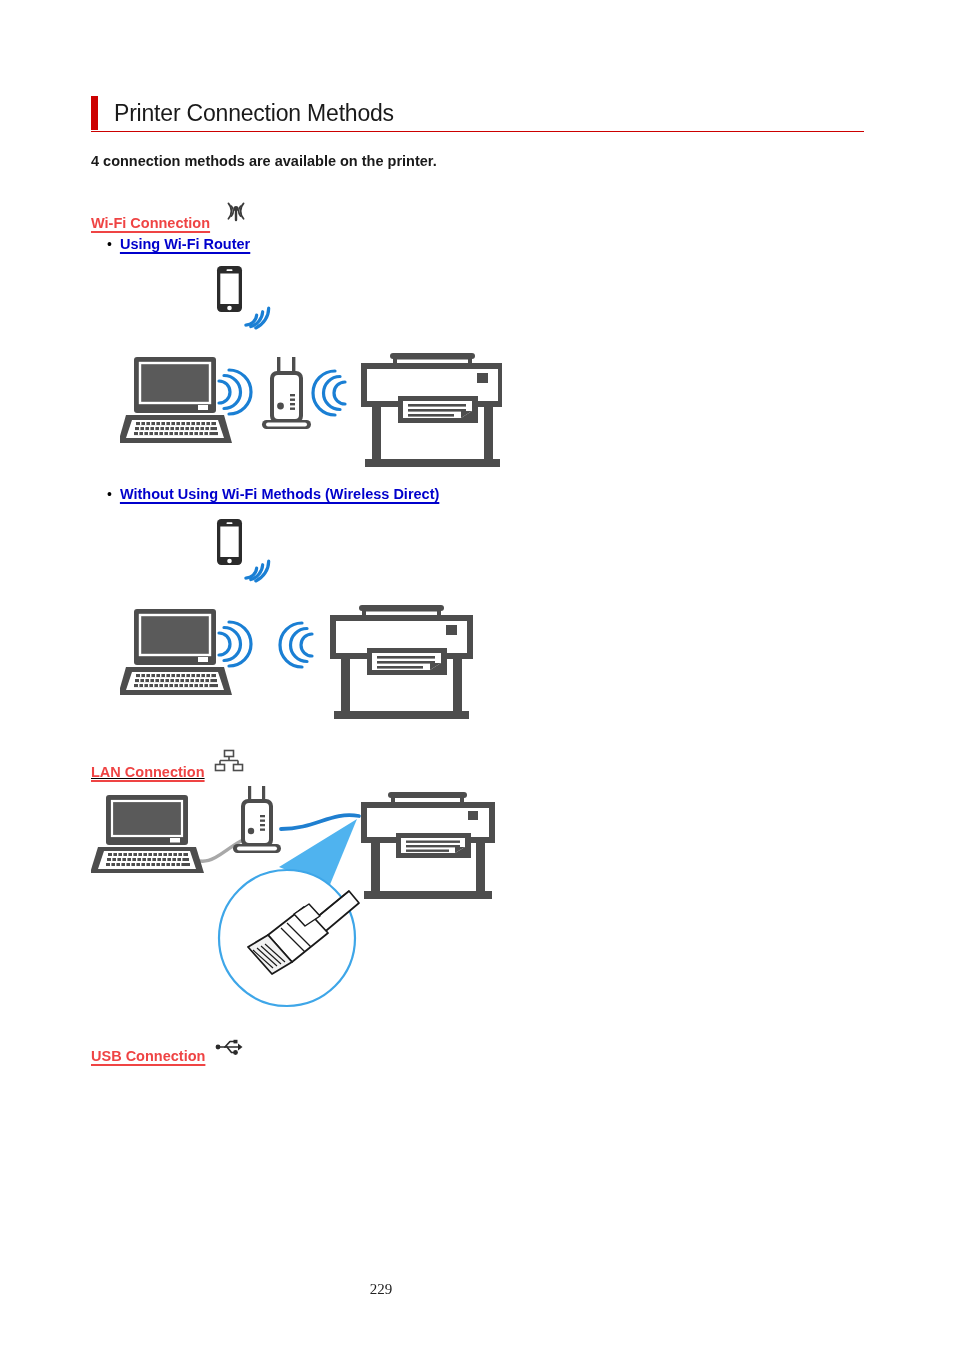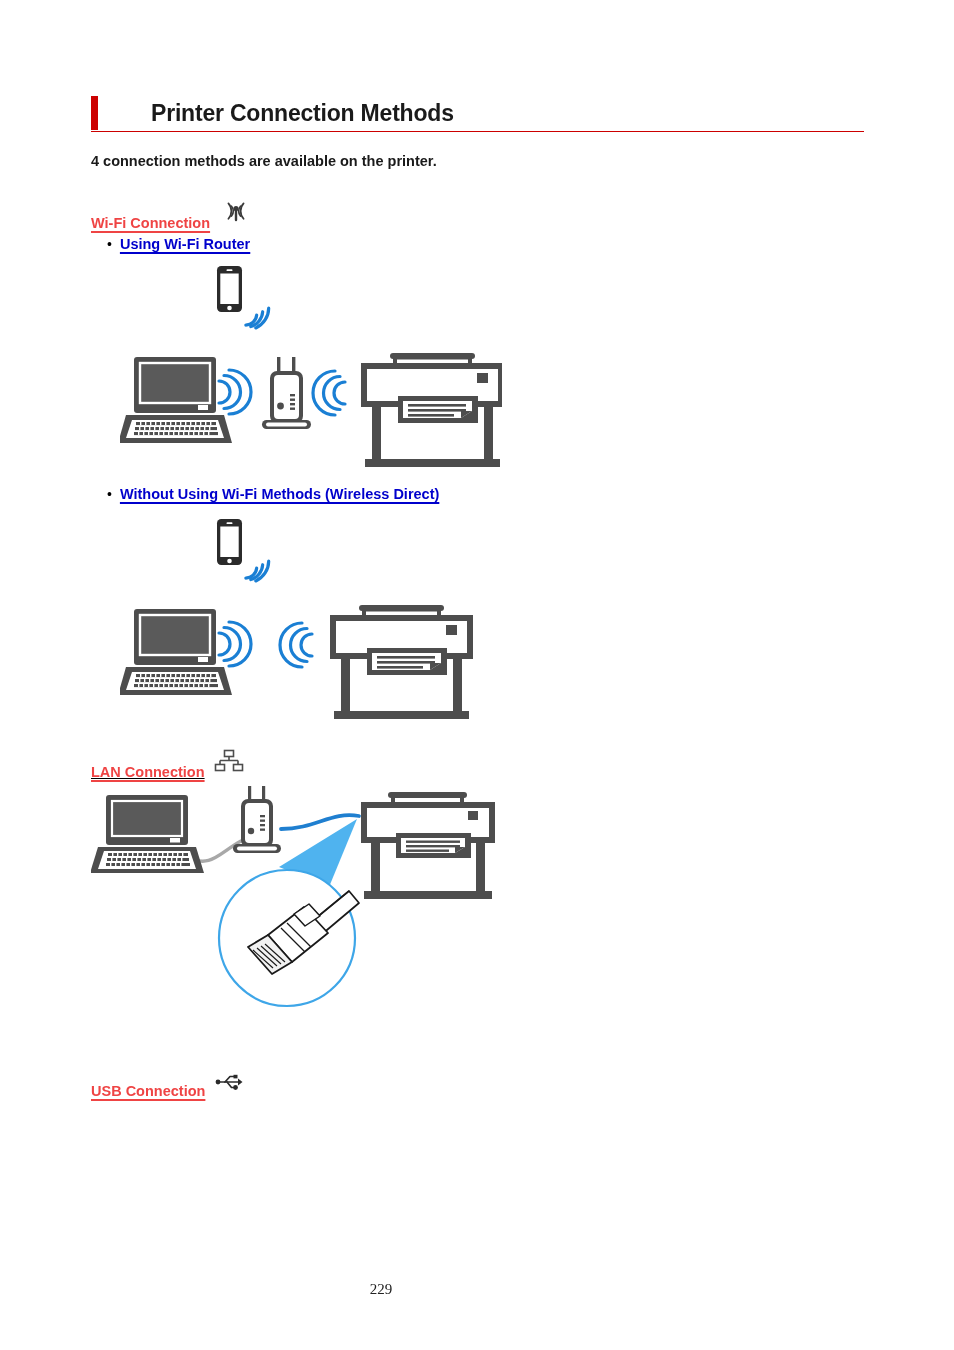--- a/index.html
+++ b/index.html
@@ -36,26 +36,25 @@
     height: 34px;
   }
   .title-accent {
     width: 7px;
     height: 34px;
     background: #cc0000;
     flex: 0 0 auto;
   }
   .title-text {
     font-size: 23px;
-    font-weight: bold;
+    font-weight: normal;
     letter-spacing: -0.2px;
     color: #1a1a1a;
-    padding-left: 37px;
+    padding-left: 16px;
     white-space: nowrap;
-    margin-left: 16px;
   }
   .title-rule {
     width: 773px;
     height: 1px;
     background: #cc0000;
     margin-top: 1px;
   }
 
   
   .intro {
@@ -562,21 +561,21 @@
         </g>
 
         <g stroke="#1a1a1a" stroke-width="1.2" fill="none">
           <path d="M190 145 L214 169"></path>
           <path d="M196 140 L220 164"></path>
         </g>
       </g>
     </svg>
   </div>
 
-  <div class="link-heading" style="left:91px; top:1040px;margin-top:35px;">
+  <div class="link-heading" style="left:91px; top:1040px;">
     <span class="link-text">USB Connection</span>
     <span class="head-icon">
       <svg width="30" height="20" viewBox="0 0 30 20">
         <g stroke="#2b2b2b" stroke-width="1.7" fill="none" stroke-linecap="round" stroke-linejoin="round">
           <path d="M4 10 L24 10"></path>
           <path d="M11 10 L16 4.5 L20.5 4.5"></path>
           <path d="M13 10 L17.5 15.5 L21 15.5"></path>
         </g>
         <circle cx="4" cy="10" r="2.4" fill="#2b2b2b"></circle>
         <rect x="19.5" y="2.8" width="4" height="3.6" fill="#2b2b2b"></rect>

